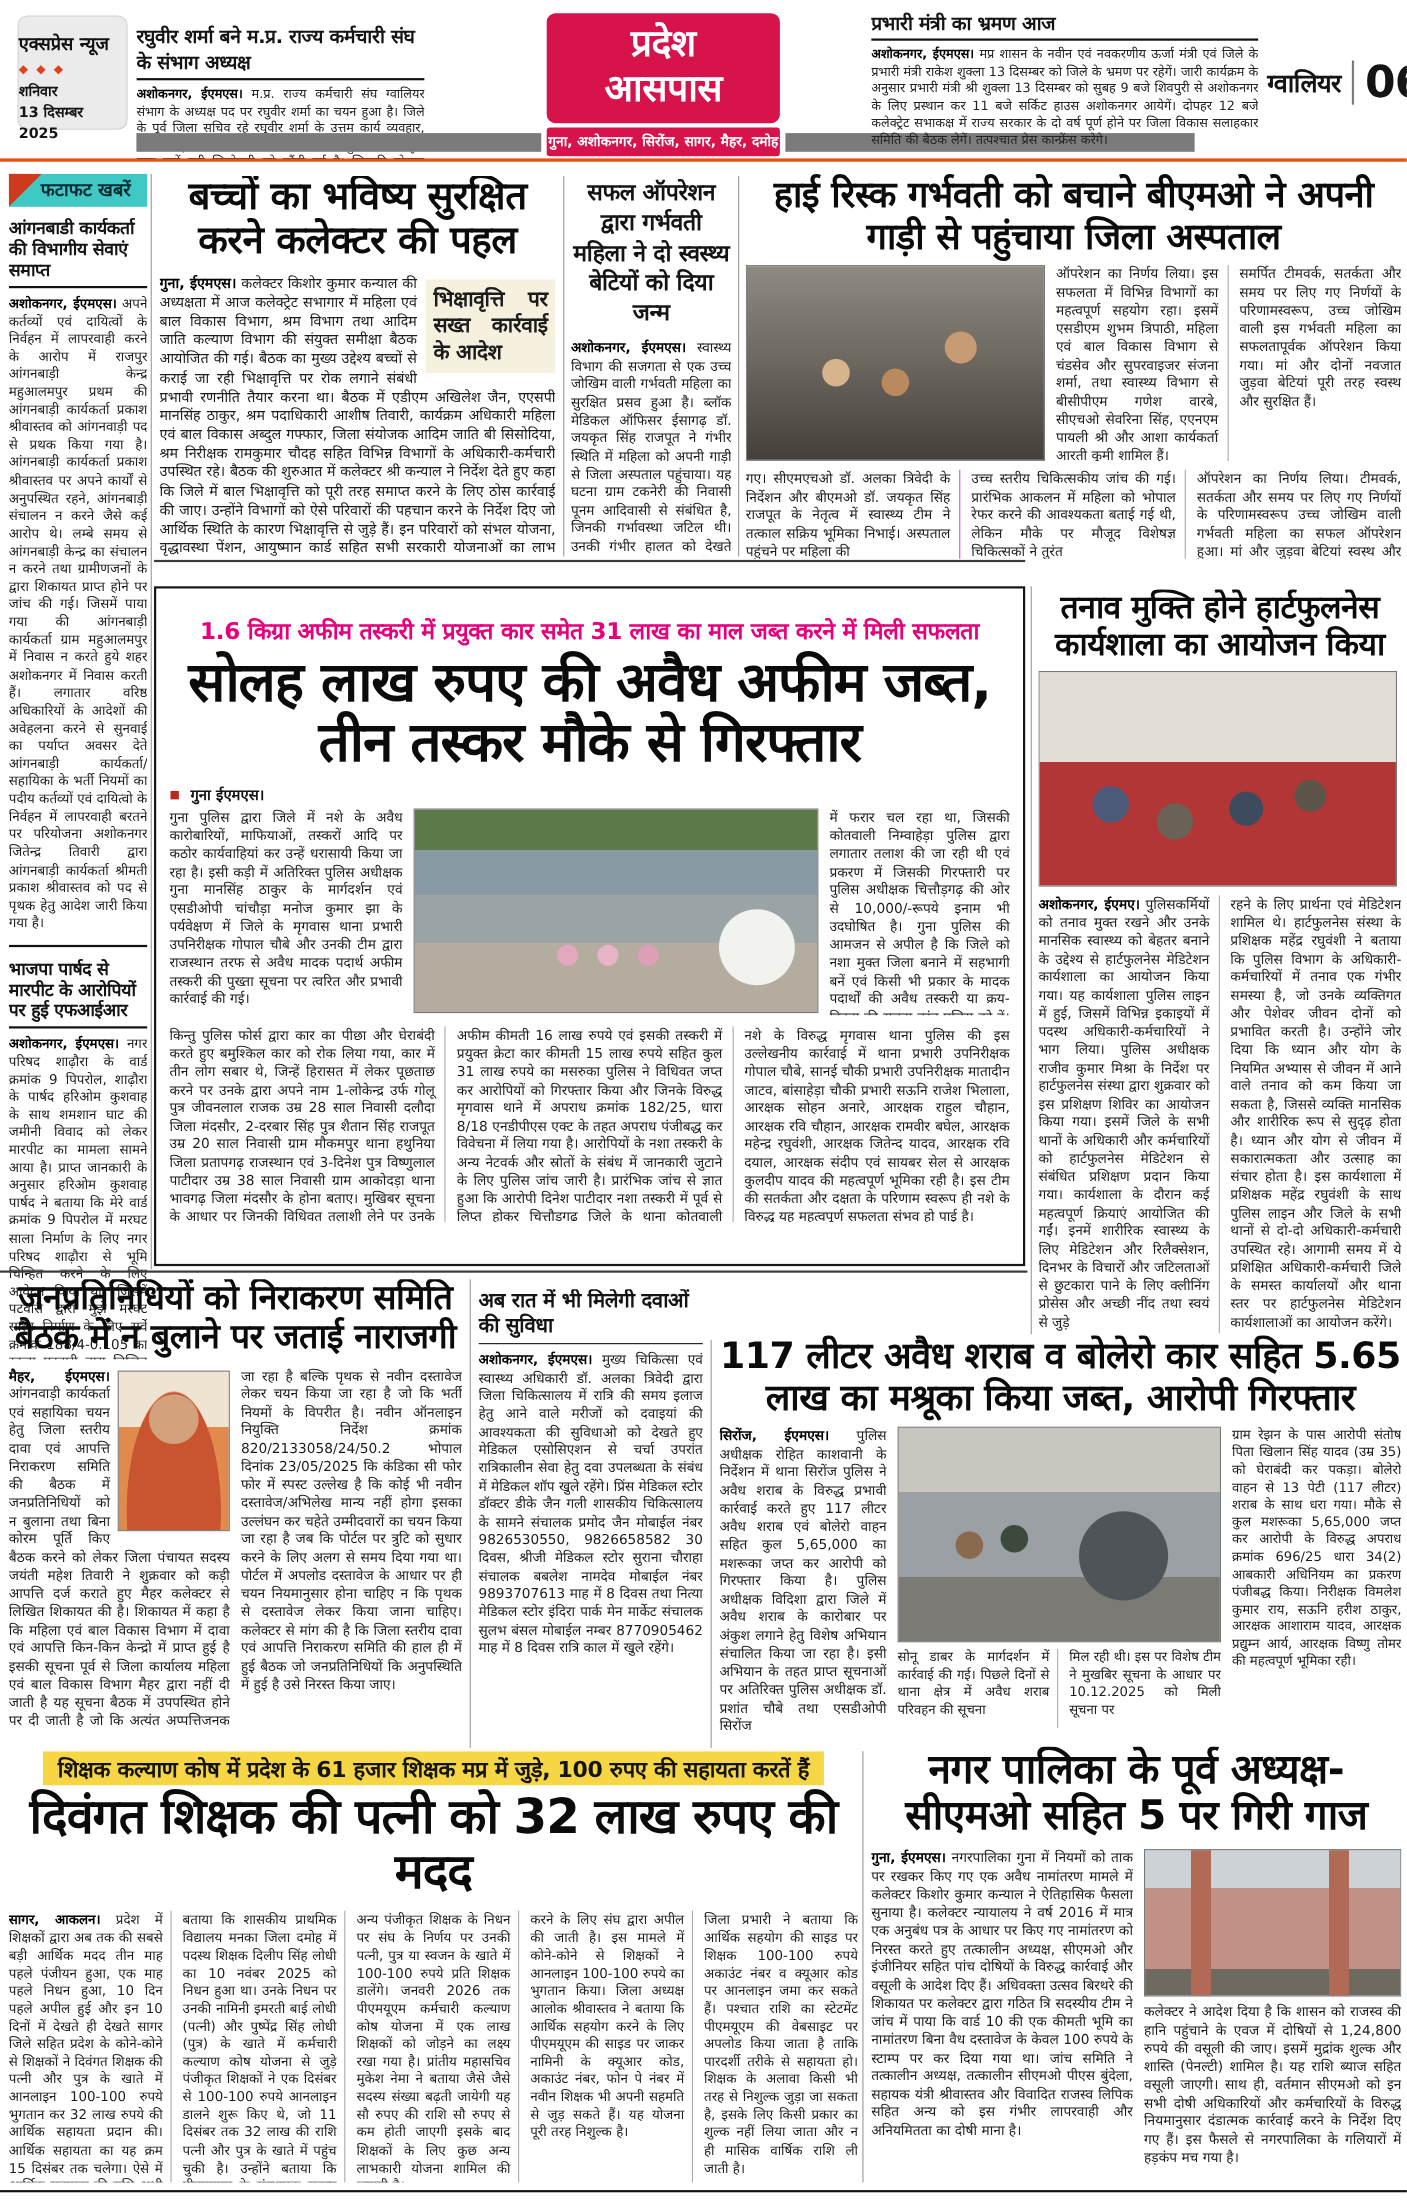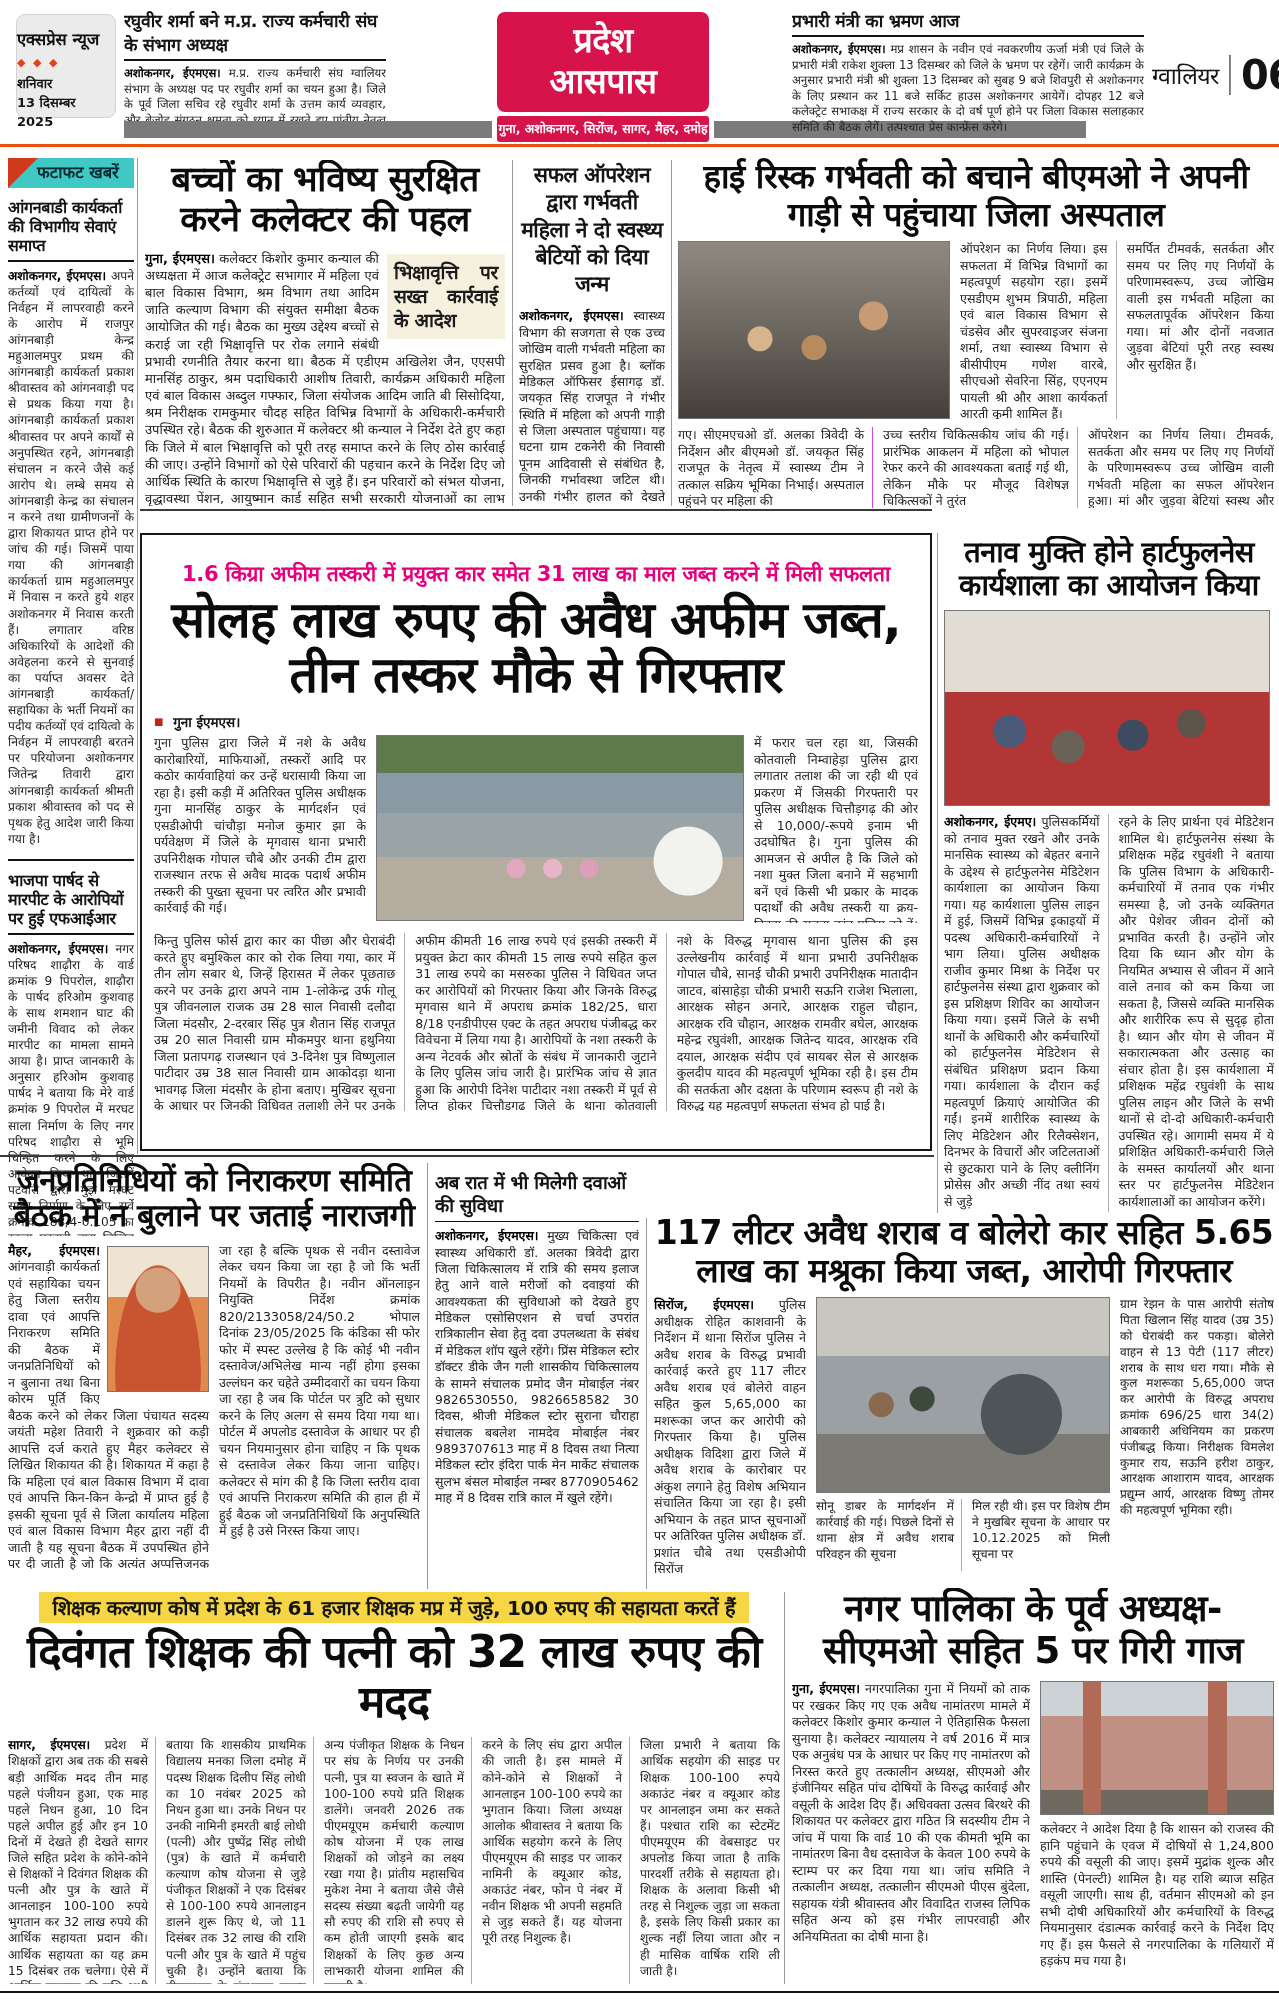--- a/index.html
+++ b/index.html
@@ -22,21 +22,21 @@
   .mast .orn{color:#e3401d;font-size:11px;letter-spacing:2px;display:block;margin:6px 0}
   .mast .d{font-weight:bold;font-size:13px;line-height:1.45}
   
   .secbox{background:#d6134b;border-radius:8px;color:#fff;text-align:center;
           font-weight:800;font-size:34px;line-height:1.22;padding-top:8px;letter-spacing:-.5px}
   .secstrip{background:#d6134b;color:#fff;font-weight:bold;font-size:12.5px;text-align:center;line-height:26px;border-radius:3px}
   .greybar{background:#7b7b7b}
   .tophead{font-weight:800;font-size:17.5px;border-bottom:2px solid #111;padding-bottom:3px;margin-bottom:5px;letter-spacing:-.3px}
   .smallbody{font-size:11.6px;line-height:1.34;text-align:justify;color:#222;overflow:hidden}
   .pagemark{display:flex;align-items:center;gap:10px}
-  .pagemark .ed{font-weight:400;font-size:23px;letter-spacing:-.5px}
+  .pagemark .ed{font-weight:700;font-size:23px;letter-spacing:-.5px}
   .pagemark .sep{width:2px;height:40px;background:#888;border-left:1px dotted #666}
   .pagemark .no{font-weight:800;font-size:40px;letter-spacing:-1px}
   
   .qhead{position:relative;background:#3fc8c4;color:#072a33;font-weight:800;font-size:16.5px;
          text-align:center;line-height:30px;padding-left:14px}
   .qhead::before{content:"";position:absolute;left:0;top:0;border-top:15px solid #cf3a1d;
          border-bottom:15px solid transparent;border-right:15px solid transparent;border-left:15px solid #cf3a1d}
   .qtitle{font-weight:800;font-size:16px;line-height:1.2;border-bottom:2px solid #111;
           padding-bottom:4px;margin:10px 0 6px 0;letter-spacing:-.3px}
   .qdiv{border-top:2px solid #111;margin:12px 0 2px 0}
@@ -51,21 +51,21 @@
 </head>
 <body>
 
 <div class="abs mast" style="left:16px;top:14px;width:100px;height:104px">
   <div class="t">एक्सप्रेस न्यूज</div>
   <span class="orn">◆ ◆ ◆</span>
   <div class="d">शनिवार</div>
   <div class="d">13 दिसम्बर 2025</div>
 </div>
 
-<section class="abs" style="left:124px;top:8px;width:262px;height:126px;overflow:hidden">
+<section class="abs" style="left:124px;top:20px;width:262px;height:126px;overflow:hidden">
   <div class="tophead">रघुवीर शर्मा बने म.प्र. राज्य कर्मचारी संघ के संभाग अध्यक्ष</div>
   <div class="smallbody"><span class="byline">अशोकनगर, ईएमएस।</span>
     <span>म.प्र. राज्य कर्मचारी संघ ग्वालियर संभाग के अध्यक्ष पद पर रघुवीर शर्मा का चयन हुआ है। जिले के पूर्व जिला सचिव रहे रघुवीर शर्मा के उत्तम कार्य व्यवहार, और बेजोड़ संगठन क्षमता को ध्यान में रखते हुए प्रांतीय नेतृत्व द्वारा उन्हें बड़ी जिम्मेदारी को सौंपी गई है। जिसकी घोषणा प्रांतीय महामंत्री जितेंद्र सिंह ने की। संभाग अध्यक्ष बनाये जाने पर श्री शर्मा को अशोकनगर जिला इकाई द्वारा शुभकामनाएं और बधाई दी।</span></div>
 </section>
 
 <div class="abs secbox" style="left:497px;top:12px;width:212px;height:100px">
   <div>प्रदेश</div>
   <div>आसपास</div>
 </div>
 <div class="abs secstrip" style="left:497px;top:116px;width:212px;height:26px">गुना, अशोकनगर, सिरोंज, सागर, मैहर, दमोह</div>
@@ -232,21 +232,21 @@
     </div>
     <div class="bt ucol" style="flex:1;font-size:12px">ग्राम रेझन के पास आरोपी संतोष पिता खिलान सिंह यादव (उम्र 35) को घेराबंदी कर पकड़ा। बोलेरो वाहन से 13 पेटी (117 लीटर) शराब के साथ धरा गया। मौके से कुल मशरूका 5,65,000 जप्त कर आरोपी के विरुद्ध अपराध क्रमांक 696/25 धारा 34(2) आबकारी अधिनियम का प्रकरण पंजीबद्ध किया। निरीक्षक विमलेश कुमार राय, सऊनि हरीश ठाकुर, आरक्षक आशाराम यादव, आरक्षक प्रद्युम्न आर्य, आरक्षक विष्णु तोमर की महत्वपूर्ण भूमिका रही।</div>
   </div>
 </section>
 
 <section class="abs" style="left:8px;top:1592px;width:772px;height:392px;overflow:hidden">
   <div class="center"><span class="ykicker">शिक्षक कल्याण कोष में प्रदेश के 61 हजार शिक्षक मप्र में जुड़े, 100 रुपए की सहायता करतें हैं</span></div>
   <div class="hl center" style="font-size:44px;margin:4px 0 10px 0;letter-spacing:-1px">दिवंगत शिक्षक की पत्नी को 32 लाख रुपए की मदद</div>
   <div class="flexrow" style="height:288px">
     <div class="bt ucol" style="flex:1;border-right:1px solid #aaa;padding-right:7px;font-size:12.2px">
-      <span class="byline">सागर, ईएमएस।</span>
+      <span class="byline">सागर, आकलन।</span>
       <span>प्रदेश में शिक्षकों द्वारा अब तक की सबसे बड़ी आर्थिक मदद तीन माह पहले पंजीयन हुआ, एक माह पहले निधन हुआ, 10 दिन पहले अपील हुई और इन 10 दिनों में देखते ही देखते सागर जिले सहित प्रदेश के कोने-कोने से शिक्षकों ने दिवंगत शिक्षक की पत्नी और पुत्र के खाते में आनलाइन 100-100 रुपये भुगतान कर 32 लाख रुपये की आर्थिक सहायता प्रदान की। आर्थिक सहायता का यह क्रम 15 दिसंबर तक चलेगा। ऐसे में आर्थिक सहायता की राशि अभी और बढ़ेगी। दरअसल, यह सब शिक्षकों द्वारा शिक्षकों के लिए बनाई गई पीएमयूएम कर्मचारी कल्याण कोष योजना से साकार हुआ है। प्रदेश में किसी दिवंगत शिक्षक के स्वजन को शिक्षकों द्वारा यह अब तक की सबसे बड़ी आर्थिक सहायता है। पीएमयूएम कर्मचारी कल्याण कोष के प्रांतीय महासचिव मुकेश नेमा ने</span>
     </div>
     <div class="bt ucol" style="flex:1;border-right:1px solid #aaa;padding-right:7px;font-size:12.2px">बताया कि शासकीय प्राथमिक विद्यालय मनका जिला दमोह में पदस्थ शिक्षक दिलीप सिंह लोधी का 10 नवंबर 2025 को निधन हुआ था। उनके निधन पर उनकी नामिनी इमरती बाई लोधी (पत्नी) और पुष्पेंद्र सिंह लोधी (पुत्र) के खाते में कर्मचारी कल्याण कोष योजना से जुड़े पंजीकृत शिक्षकों ने एक दिसंबर से 100-100 रुपये आनलाइन डालने शुरू किए थे, जो 11 दिसंबर तक 32 लाख की राशि पत्नी और पुत्र के खाते में पहुंच चुकी है। उन्होंने बताया कि पीएमयूएम के संस्थापक सदस्य सतीश खरे, प्रांतीय संयोजक पवन खरे और प्रदेशाध्यक्ष मुरली मनोहर अर्जेरिया द्वारा प्रदेश में इसकी शुरूआत की गई है। इसके तहत अब तक सागर जिले में 3600 शिक्षक जुड़ चुके हैं, जबकि प्रदेश में 61 हजार के करीब शिक्षक इस निशुल्क योजना से जुड़ चुके हैं। इसका उद्देश्य यह है कि पंजीकृत शिक्षक किसी</div>
     <div class="bt ucol" style="flex:1;border-right:1px solid #aaa;padding-right:7px;font-size:12.2px">
       <span>अन्य पंजीकृत शिक्षक के निधन पर संघ के निर्णय पर उनकी पत्नी, पुत्र या स्वजन के खाते में 100-100 रुपये प्रति शिक्षक डालेंगे। जनवरी 2026 तक पीएमयूएम कर्मचारी कल्याण कोष योजना में एक लाख शिक्षकों को जोड़ने का लक्ष्य रखा गया है। प्रांतीय महासचिव मुकेश नेमा ने बताया जैसे जैसे सदस्य संख्या बढ़ती जायेगी यह सौ रुपए की राशि सौ रुपए से कम होती जाएगी इसके बाद शिक्षकों के लिए कुछ अन्य लाभकारी योजना शामिल की जाएगी है।</span>
       
       
     </div>
     <div class="bt ucol" style="flex:1;border-right:1px solid #aaa;padding-right:7px;font-size:12.2px">करने के लिए संघ द्वारा अपील की जाती है। इस मामले में कोने-कोने से शिक्षकों ने आनलाइन 100-100 रुपये का भुगतान किया। जिला अध्यक्ष आलोक श्रीवास्तव ने बताया कि आर्थिक सहयोग करने के लिए पीएमयूएम की साइड पर जाकर नाम‍िनी के क्यूआर कोड, अकाउंट नंबर, फोन पे नंबर में नवीन शिक्षक भी अपनी सहमति से जुड़ सकते हैं। यह योजना पूरी तरह निशुल्क है।</div>
     <div class="bt ucol" style="flex:1;font-size:12.2px">जिला प्रभारी ने बताया कि आर्थिक सहयोग की साइड पर शिक्षक 100-100 रुपये अकाउंट नंबर व क्यूआर कोड पर आनलाइन जमा कर सकते हैं। पश्चात राशि का स्टेटमेंट पीएमयूएम की वेबसाइट पर अपलोड किया जाता है ताकि पारदर्शी तरीके से सहायता हो। शिक्षक के अलावा किसी भी तरह से निशुल्क जुड़ा जा सकता है, इसके लिए किसी प्रकार का शुल्क नहीं लिया जाता और न ही मासिक वार्षिक राशि ली जाती है।</div>

